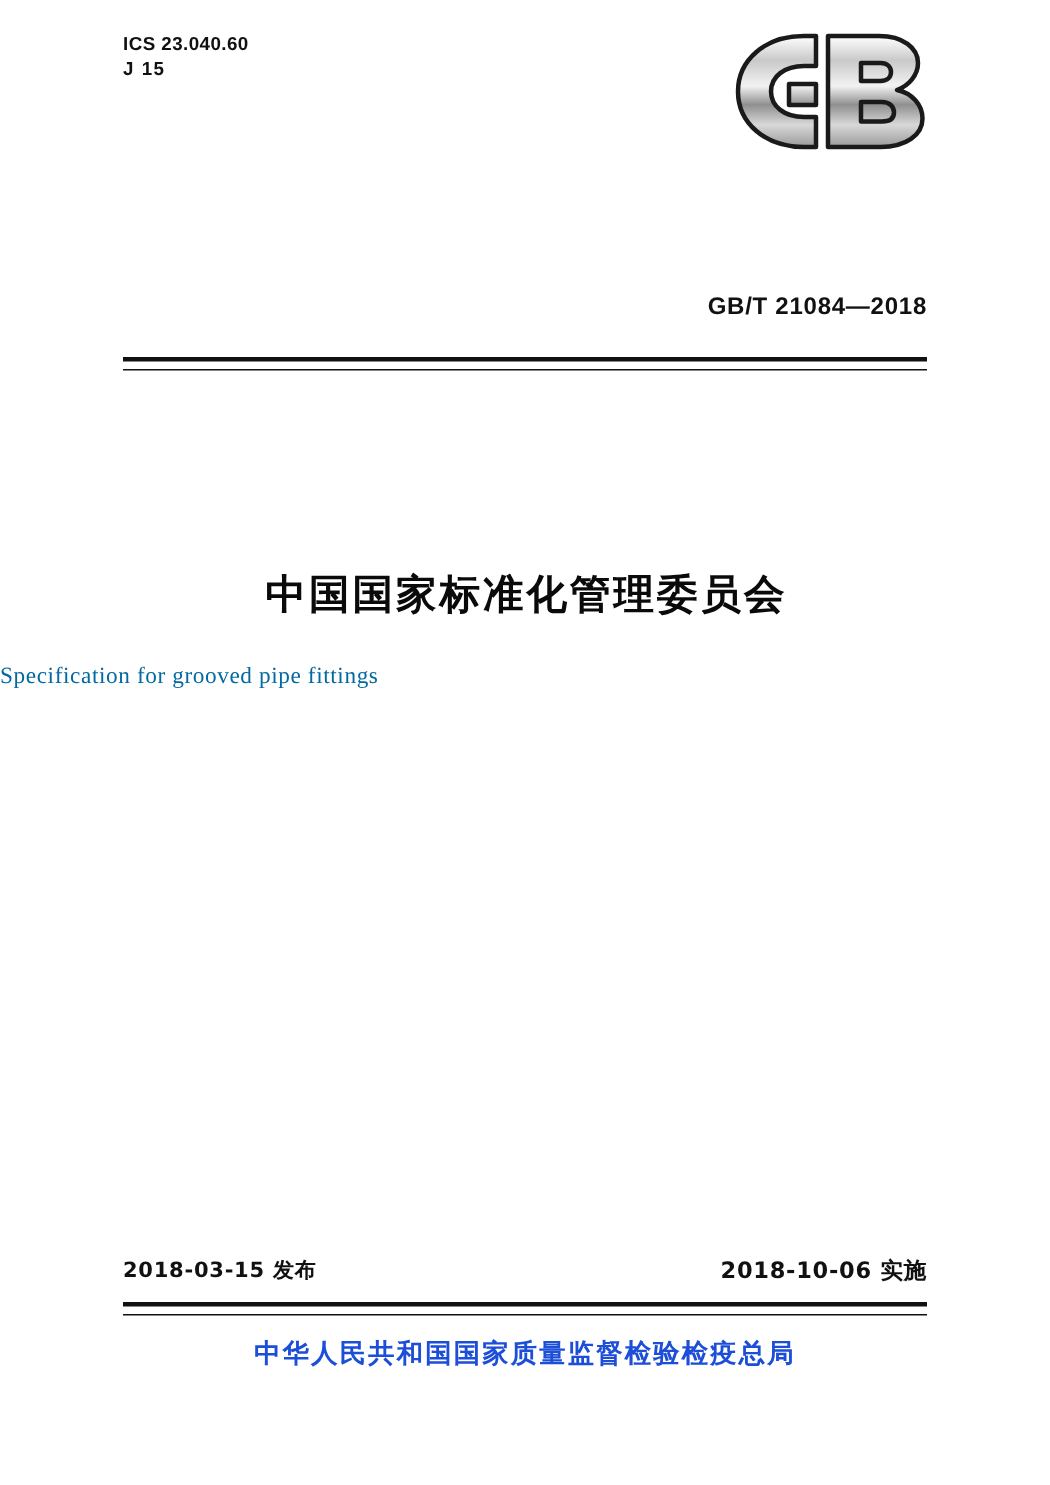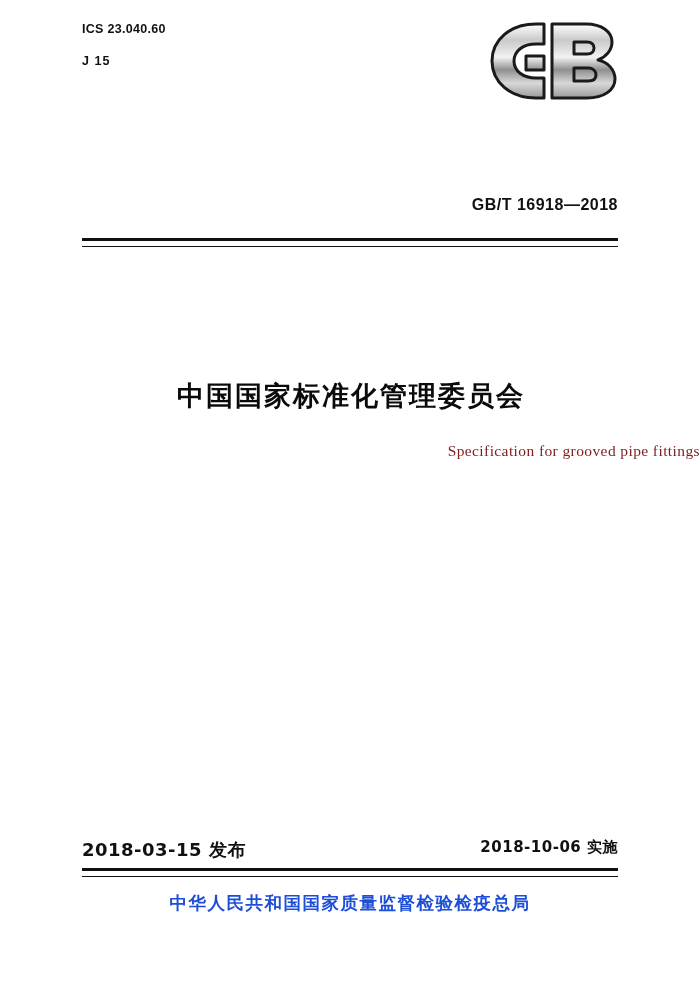--- a/index.html
+++ b/index.html
@@ -31,21 +31,21 @@
   }
   .ics-line {
     font-family: "Liberation Sans", sans-serif;
     font-size: 12.5px;
     font-weight: bold;
     letter-spacing: 0.3px;
     color: #111;
     white-space: nowrap;
   }
   .ics-line.second {
-    margin-top: 16px;
+    margin-top: 1px;
     letter-spacing: 1px;
   }
 
   
   .gb-logo {
     position: absolute;
     right: 78px;
     top: 18px;
     width: 136px;
     height: 86px;
@@ -106,42 +106,41 @@
     font-weight: bold;
     letter-spacing: 2px;
     text-indent: 2px;
     color: #0a0a0a;
   }
   .doc-title-en {
     position: absolute;
     left: 0;
     right: 0;
     top: 442px;
-    text-align: right;
+    text-align: left;
     font-family: "Liberation Serif", serif;
     font-size: 15.5px;
     letter-spacing: 0.4px;
-    color: #7f1d1d;
-    padding-left: 23px;
+    color: #0369a1;
   }
 
   
   .date-row {
     position: absolute;
     left: 82px;
     right: 82px;
     top: 838px;
     height: 22px;
   }
   .date-issue {
     position: absolute;
     left: 0;
     top: 0;
     font-family: "DejaVu Sans", sans-serif;
-    font-size: 18px;
+    font-size: 14px;
     font-weight: bold;
     letter-spacing: 0.5px;
     color: #111;
     white-space: nowrap;
   }
   .date-effective {
     position: absolute;
     right: 0;
     top: 0;
     font-family: "DejaVu Sans", sans-serif;
@@ -233,21 +232,21 @@
                C126 32, 120 39, 112 42
                C122 44, 129 52, 129 61
                C129 72, 118 80, 101 80
                L66 80 Z
                M88 24 L101 24 C106 24, 108 27, 108 30 C108 33, 106 36, 101 36 L88 36 Z
                M88 50 L102 50 C107 50, 110 53, 110 57 C110 61, 107 63, 102 63 L88 63 Z" fill="url(#gbgrad)" stroke="#1a1a1a" stroke-width="3" stroke-linejoin="round"></path>
     </svg>
   </div>
 
 
-  <div class="std-number">GB/T 16918—2018</div>
+  <div class="std-number">GB/T 21084—2018</div>
 
   <div class="rule rule-top"></div>
   <div class="rule rule-bottom"></div>
 
   <div class="doc-title-zh">中国国家标准化管理委员会</div>
   <div class="doc-title-en">Specification for grooved pipe fittings</div>
 
   <div class="date-row">
     <div class="date-issue">2018-03-15 发布</div>
     <div class="date-effective">2018-10-06 实施</div>

